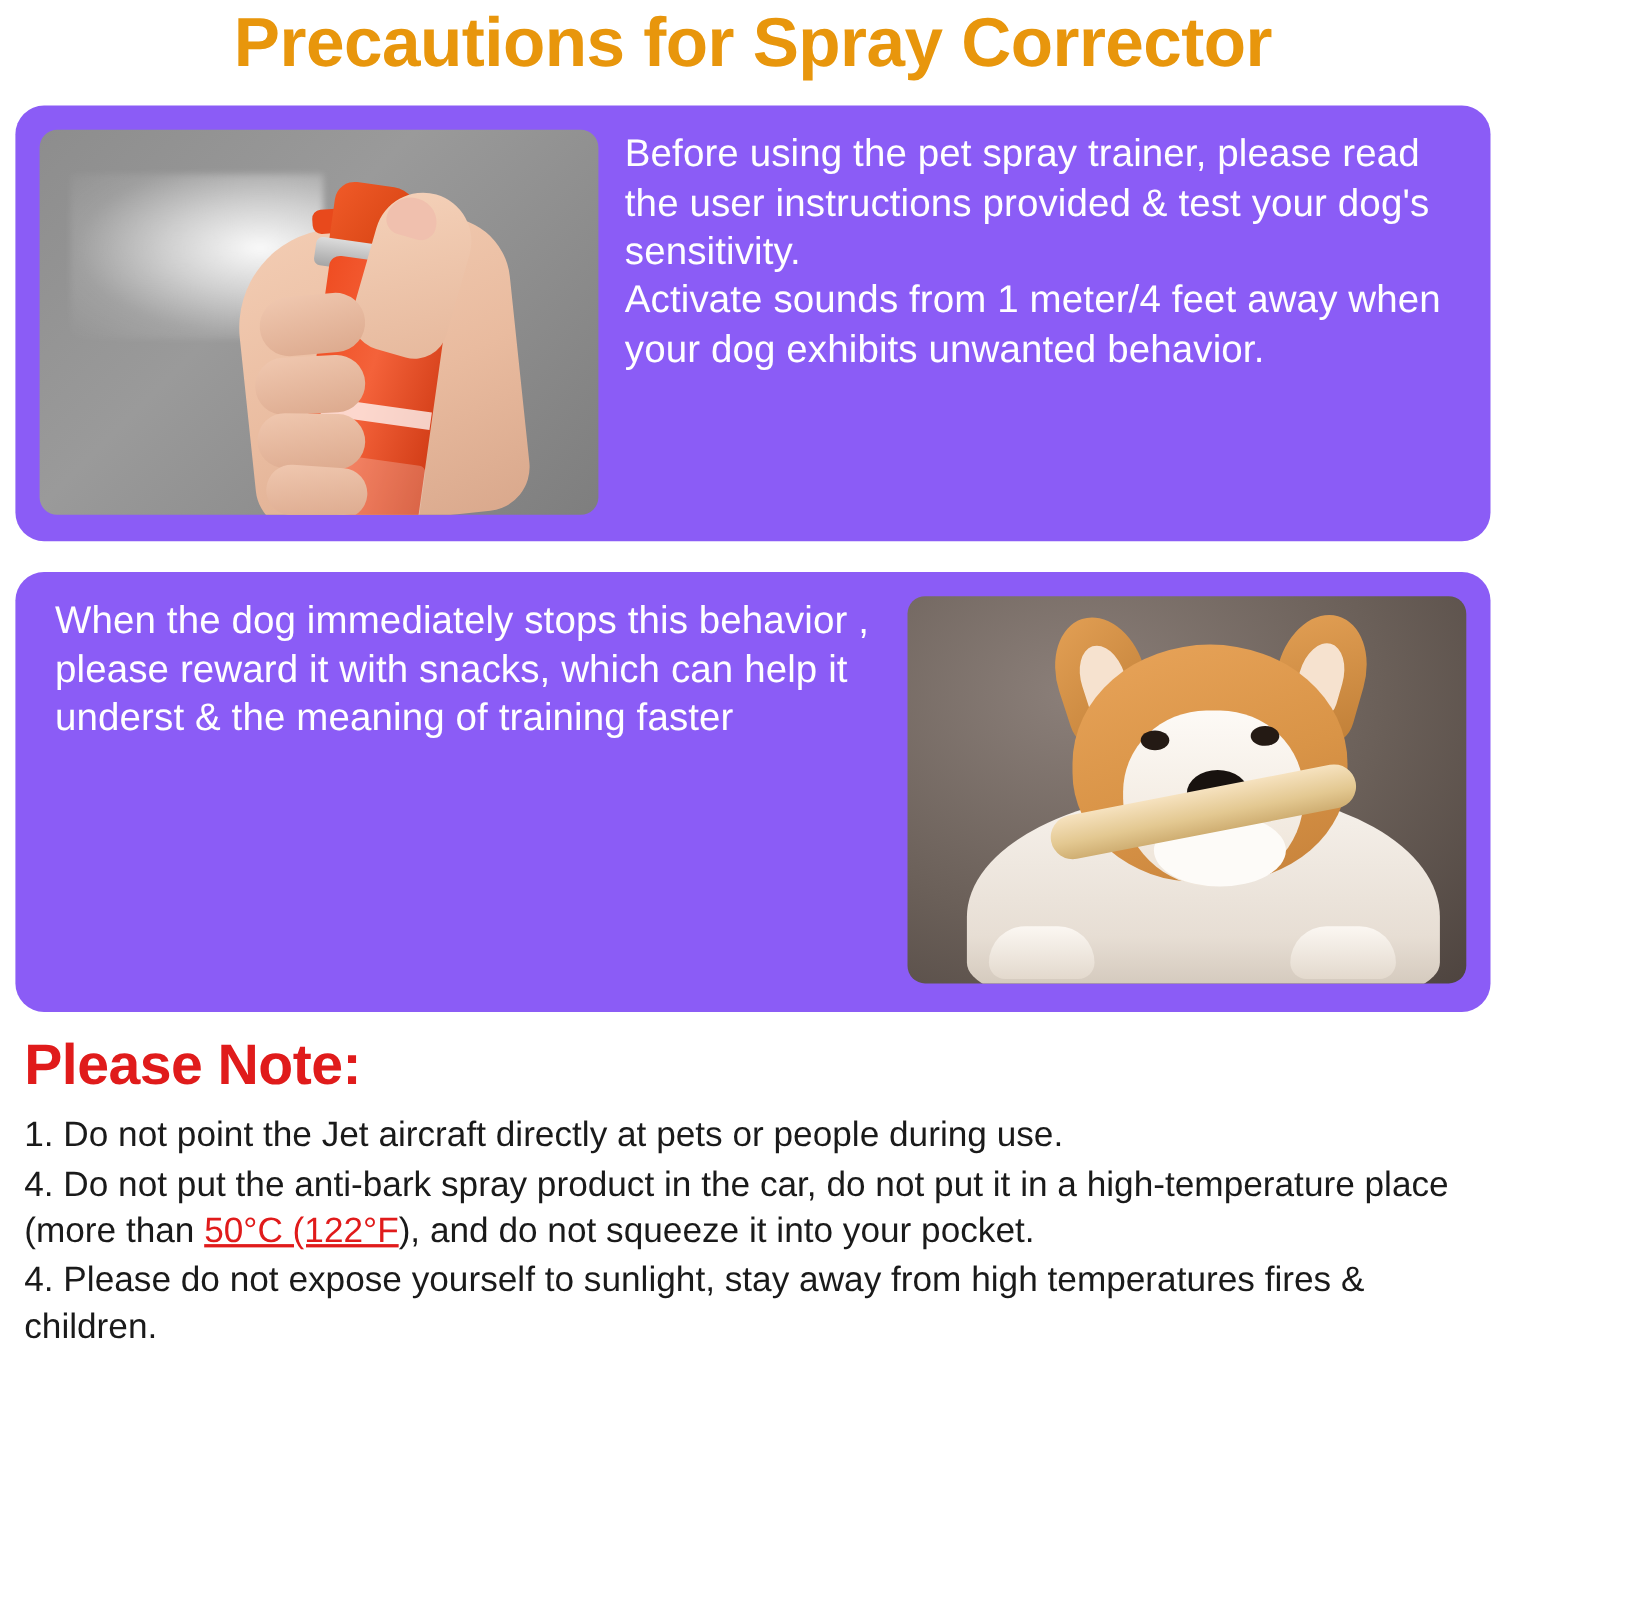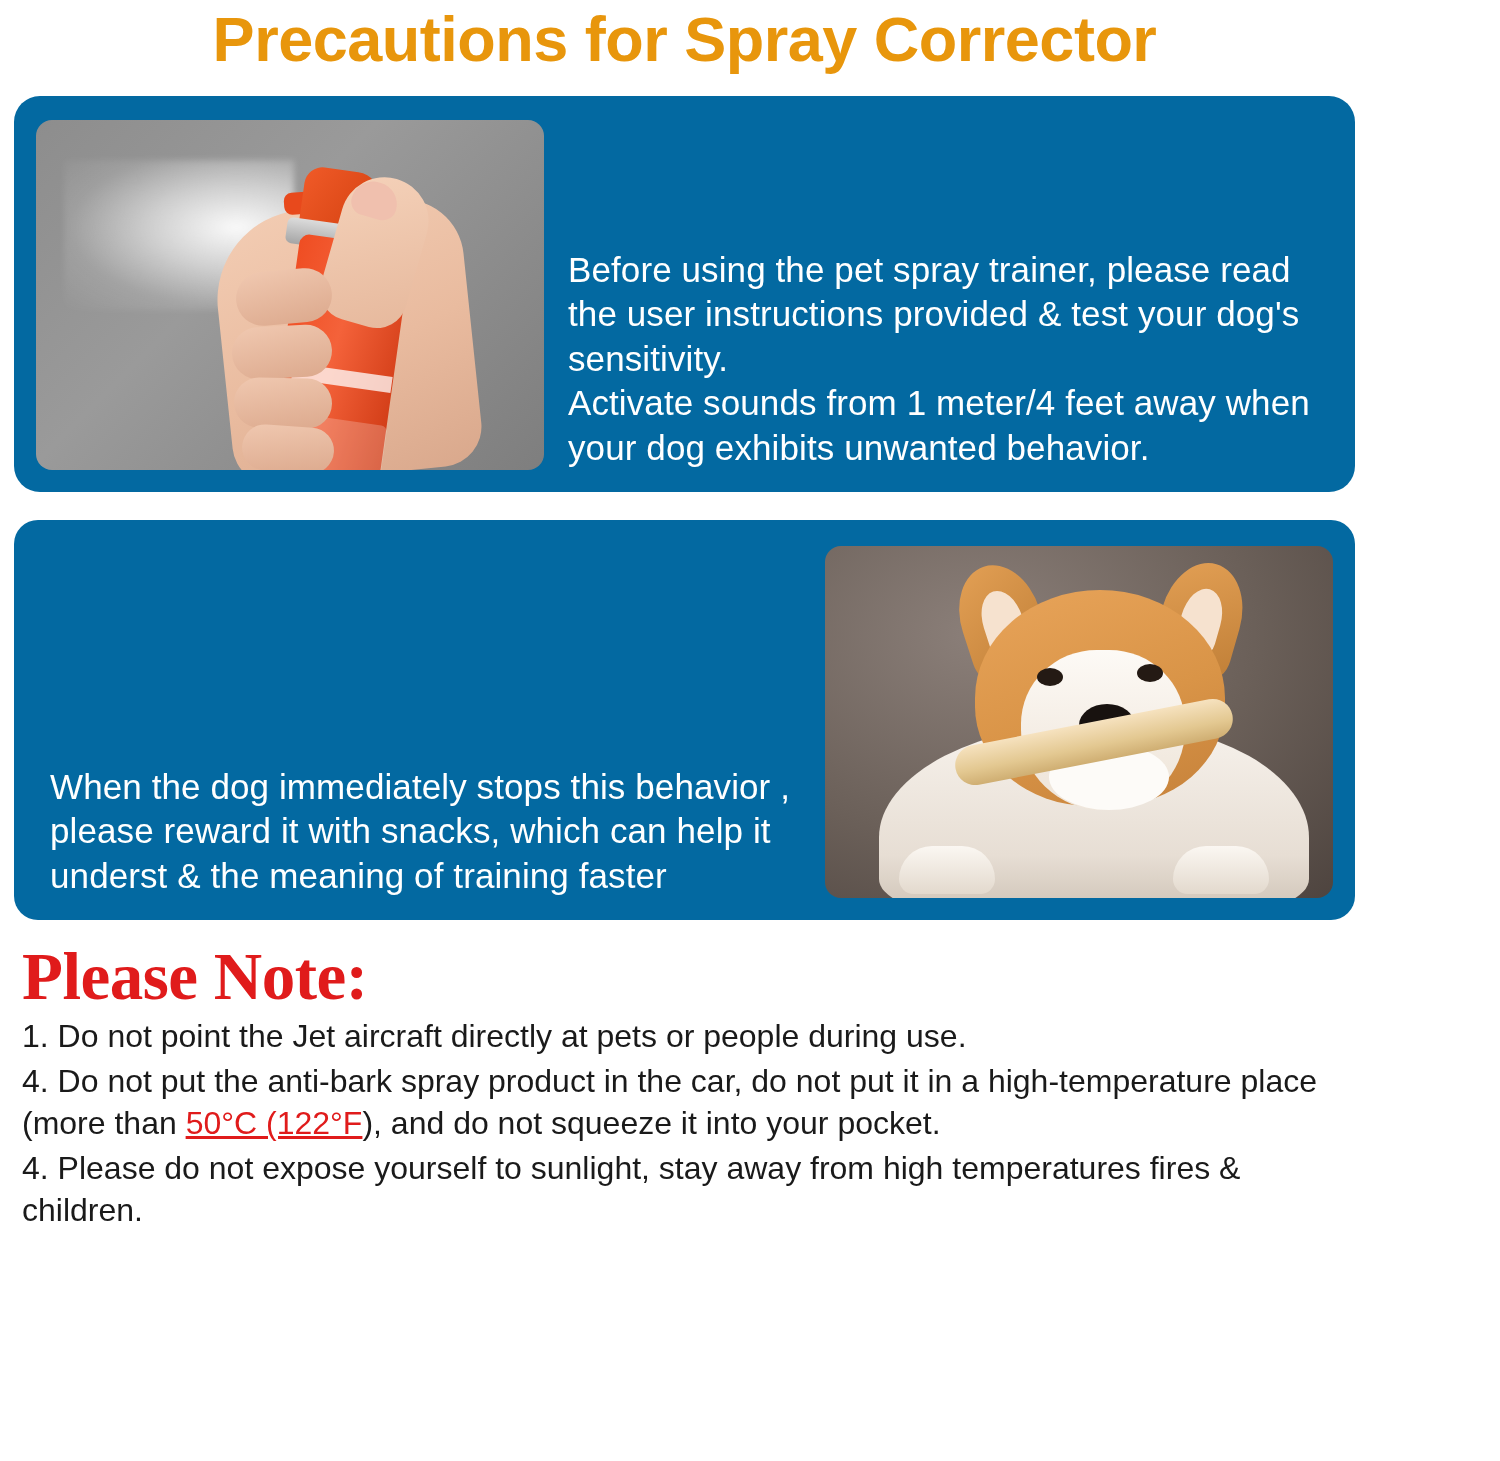--- a/index.html
+++ b/index.html
@@ -32,40 +32,39 @@
     font-weight: bold;
     letter-spacing: -0.5px;
     line-height: 1.05;
     padding-top: 6px;
     margin: 0 0 24px 0;
     white-space: nowrap;
   }
 
   
   .panel {
-    background: #0369a1;
+    background: #8b5cf6;
     border-radius: 26px;
     box-sizing: border-box;
     display: flex;
-    align-items: flex-end;
+    align-items: flex-start;
     overflow: hidden;
   }
 
   .panel-top {
     height: 396px;
     padding: 22px;
     gap: 24px;
   }
 
   .panel-bottom {
     height: 400px;
     margin-top: 28px;
     padding: 22px;
     gap: 24px;
-    border-radius: 24px;
   }
 
   .panel-text {
     color: #ffffff;
     font-size: 35px;
     line-height: 1.27;
     letter-spacing: 0.1px;
     flex: 1;
   }
   .panel-text p { margin: 0; }
@@ -306,25 +305,24 @@
     height: 48px;
     background: linear-gradient(180deg, #fbf7f2, #e3d9cd);
     border-radius: 40px 40px 18px 18px;
   }
   .paw-l { left: 74px; }
   .paw-r { left: 348px; }
 
   
   .note-heading {
     color: #E01B1B;
-    font-size: 67px;
+    font-size: 52px;
     font-weight: bold;
-    margin: 18px 0 0 8px;
+    margin: 18px 0 12px 8px;
     letter-spacing: -0.5px;
-    font-family: Liberation Serif, serif;
   }
   .note-list {
     margin: 0;
     padding: 0 4px 0 8px;
     list-style: none;
     font-size: 32px;
     line-height: 1.33;
     color: #1a1a1a;
   }
   .note-list li { margin: 0 0 2px 0; }

